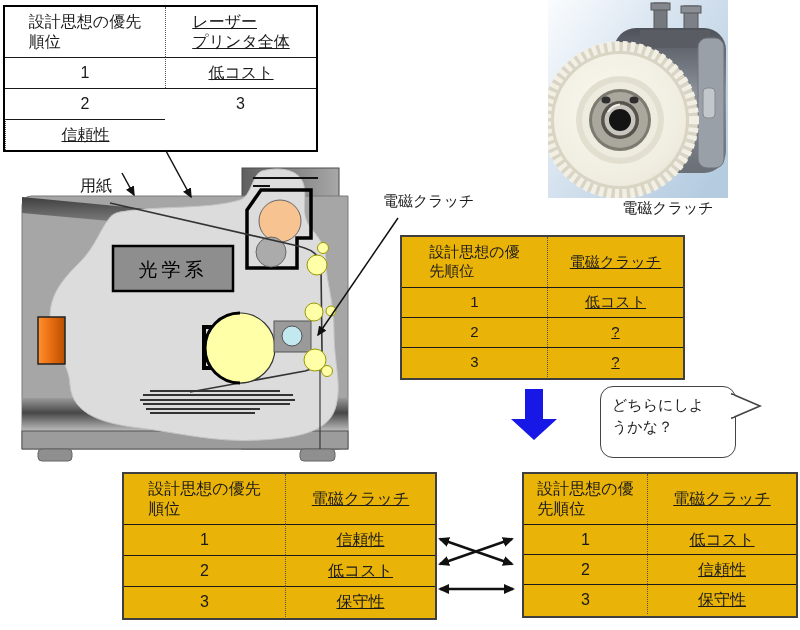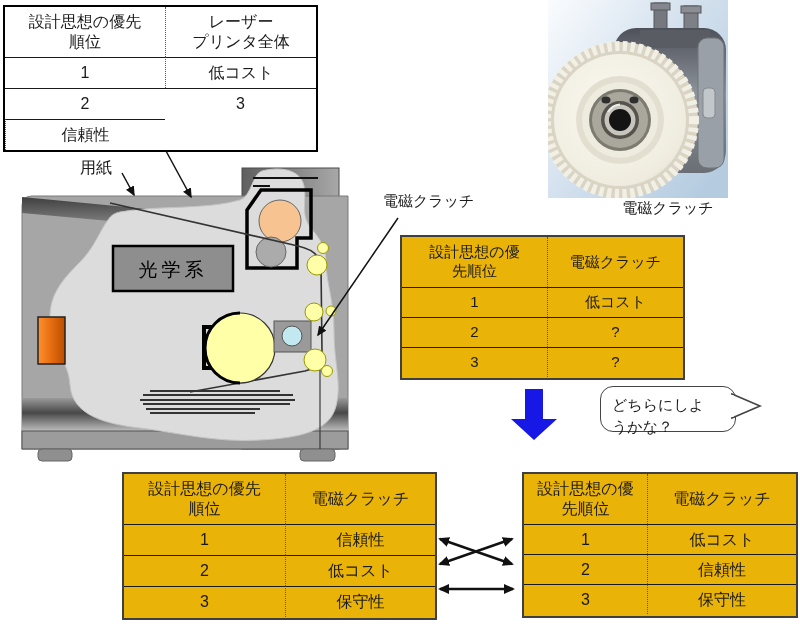--- a/index.html
+++ b/index.html
@@ -4,45 +4,45 @@
 <style>
   html,body{margin:0;padding:0;background:#fff;}
   #canvas{
     position:relative;width:800px;height:630px;background:#fff;overflow:hidden;
     font-family:"Liberation Sans","DejaVu Sans",sans-serif;color:#1a1a1a;
   }
   .abs{position:absolute;}
   
   .tbl{position:absolute;display:grid;box-sizing:border-box;}
   .tbl .cell{
-    display:flex;align-items:center;justify-content:center;text-align:center;
+    display:flex;align-items:center;justify-content:center;
     white-space:pre-line;line-height:1.25;box-sizing:border-box;padding:1px 2px;
   }
   .t-white{background:#ffffff;border:2.5px solid #000;}
   .t-white .cell{border-color:#000;}
   .t-gray{background:#eab308;border:2px solid #3f3f3f;}
   .t-gray .cell{border-color:#3f3f3f;}
   .cell.rtop{border-top:1.5px solid;}
-  .cell.c2{border-left:1.5px dotted #555;}
+  .cell.c2{border-left:1.5px dotted #555;text-decoration:underline;}
   #tbl-overall{left:3px;top:5px;width:315px;height:147px;
     grid-template-columns:160px 1fr;grid-template-rows:50px 31px 31px 31px;font-size:16px;}
   #tbl-question{left:400px;top:235px;width:285px;height:145px;
     grid-template-columns:145px 1fr;grid-template-rows:50px 30px 30px 30px;font-size:15px;}
   #tbl-option-a{left:122px;top:472px;width:315px;height:148px;
     grid-template-columns:161px 1fr;grid-template-rows:50px 31px 31px 31px;font-size:16px;}
   #tbl-option-b{left:522px;top:472px;width:276px;height:146px;
     grid-template-columns:123px 1fr;grid-template-rows:50px 30px 30px 30px;font-size:16px;}
   
   .lbl{position:absolute;color:#1a1a1a;}
-  #lbl-paper{left:80px;top:158px;font-size:16px;}
+  #lbl-paper{left:80px;top:176px;font-size:16px;}
   #lbl-clutch-pointer{left:383px;top:192px;font-size:15px;}
   #lbl-photo-caption{left:598px;top:199px;width:140px;text-align:center;font-size:15px;}
   
   #speech-bubble{
-    left:600px;top:386px;width:136px;height:46px;background:#fff;
+    left:600px;top:386px;width:136px;height:72px;background:#fff;
     border:1.6px solid #444;border-radius:13px;box-sizing:border-box;
     font-size:15px;line-height:1.45;padding:7px 0 0 11px;white-space:pre-line;
   }
   #bubble-tail{left:731px;top:391px;}
   svg{display:block;}
 </style>
 </head>
 <body>
 
 <div id="canvas">

